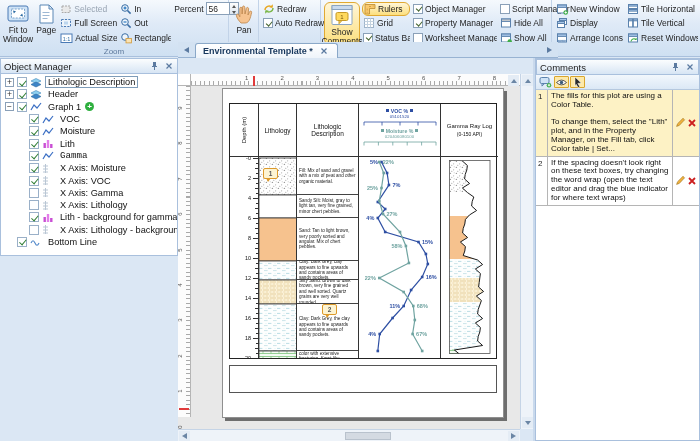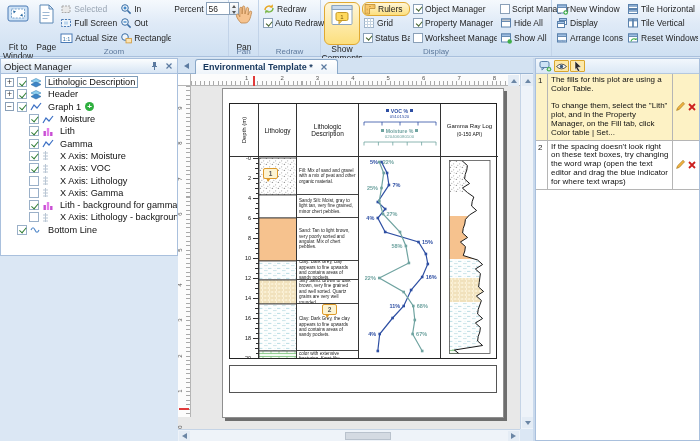--- a/index.html
+++ b/index.html
@@ -7,21 +7,21 @@
 #app{position:relative;width:700px;height:441px;font-family:"Liberation Sans",sans-serif;background:#dbe7f4;overflow:hidden}
 
 
 #ribbon{position:absolute;left:0;top:0;width:700px;height:57px;background:linear-gradient(#f5f9fd,#dfeaf7 42%,#cfe0f2);border-bottom:1px solid #a9c0dd;display:flex}
 .rgroup{position:relative;height:56px;border-right:1px solid #c2d3e8;padding:2px 2px 11px 3px;display:flex;gap:2px}
 .glabel{position:absolute;bottom:0;left:0;right:0;text-align:center;font-size:8px;color:#5f7a9d}
 .rcol{display:flex;flex-direction:column;gap:1px}
 .rsm{display:flex;align-items:center;gap:2px;height:13.5px;padding:0 1px;font-size:8.5px;color:#1e1e1e;white-space:nowrap;overflow:hidden}
 .rsm.dis{color:#98a4b2}
 .rlg{display:flex;flex-direction:column;align-items:center;font-size:8.5px;color:#1e1e1e;text-align:center;padding-top:1px;line-height:1.05}
-.rlg .cap{margin-top:18px}
+.rlg .cap{margin-top:1px}
 .active-tg{background:linear-gradient(#fff6d8,#fcdf7e);border:1px solid #e0a932;border-radius:6px}
 .cb{flex:0 0 auto;width:10px;height:10px;border:1px solid #8aa0b8;background:#fff;position:relative}
 .cb.on::after{content:"";position:absolute;left:2.6px;top:.6px;width:3px;height:5.4px;border-right:1.5px solid #44642f;border-bottom:1.5px solid #44642f;transform:rotate(40deg)}
 .ricon{flex:0 0 auto;display:inline-flex;align-items:center;justify-content:center}
 .spinbox{display:inline-flex;align-items:stretch;height:13px}
 .spinval{width:24px;border:1px solid #8aa0b8;background:#fff;font-size:8.5px;padding:1px 2px;text-align:left}
 .spin{width:9px;display:flex;flex-direction:column;border:1px solid #8aa0b8;border-left:none;background:linear-gradient(#fdfdfd,#dde6ef)}
 .spin i{flex:1;position:relative}
 .spin i::after{content:"";position:absolute;left:2px;top:2px;border-left:2.5px solid transparent;border-right:2.5px solid transparent}
 .spin .up::after{border-bottom:3px solid #555}
@@ -38,21 +38,21 @@
 .tcb{flex:0 0 auto;width:10px;height:10px;border:1px solid #9ab0c8;background:#fff;margin-right:3px;position:relative}
 .tcb.on::after{content:"";position:absolute;left:2.6px;top:.4px;width:3px;height:5.6px;border-right:1.5px solid #2e7d32;border-bottom:1.5px solid #2e7d32;transform:rotate(40deg)}
 .ticon{flex:0 0 auto;width:13px;height:11px;margin-right:2px}
 .tlabel{padding:0 2px;border:1px solid transparent}
 .tlabel.sel{border:1px solid #7f9db9}
 .badge{flex:0 0 auto;width:9px;height:9px;border-radius:50%;background:#2eaf3e;color:#fff;font-size:8px;line-height:9px;text-align:center;font-weight:bold;margin-left:1px}
 #pm{position:absolute;left:0;top:257px;width:178px;bottom:0}
 #pm-body{position:absolute;left:0;top:16px;right:0;bottom:0;background:#fff;border:1px solid #a9c0dd;border-top:none}
 
 
-#tabbar{position:absolute;left:178px;top:58px;width:380px;height:16px;background:#d3e2f2;border-bottom:1px solid #98b3d2}
+#tabbar{position:absolute;left:178px;top:42px;width:380px;height:16px;background:#d3e2f2;border-bottom:1px solid #98b3d2}
 .tabarrow{position:absolute;top:3px;width:10px;height:10px;display:flex;align-items:center;justify-content:center}
 .tri-l{width:0;height:0;border-top:3.5px solid transparent;border-bottom:3.5px solid transparent;border-right:5px solid #5b7aa0}
 .tri-r{width:0;height:0;border-top:3.5px solid transparent;border-bottom:3.5px solid transparent;border-left:5px solid #5b7aa0}
 #doc-tab{position:absolute;left:17px;top:1px;height:15px;background:linear-gradient(#ffffff,#eef4fa);border:1px solid #8aa8c8;border-bottom:none;border-radius:3px 3px 0 0;display:flex;align-items:center;gap:6px;padding:0 7px;font-size:9px;font-weight:bold;color:#16365c}
 #canvas{position:absolute;left:178px;top:74px;width:342px;height:355px;background:#e8e8e8;overflow:hidden}
 #corner{position:absolute;left:0;top:0;width:13px;height:12px;background:#fff;border-right:1px solid #b5b5b5;border-bottom:1px solid #b5b5b5}
 #hruler{position:absolute;left:13px;top:0;right:0;height:12px;background:#fcfcfc;border-bottom:1px solid #b5b5b5}
 #hruler .tk{position:absolute;bottom:0;left:0;right:0;height:4px;background:repeating-linear-gradient(to right,#a9a9a9 0 1px,transparent 1px 4.42px)}
 #hruler .num{position:absolute;top:1px;font-size:6px;color:#555}
 #hred{position:absolute;left:62px;top:2px;width:2px;height:10px;background:#e03a3a}
@@ -437,32 +437,39 @@
               <polyline points="1,9 4,4 7,7 11,2" fill="none" stroke="#3b6fc4" stroke-width="1.2"></polyline>
             </svg></span>
           <span class="tlabel">Graph 1</span>
           <span class="badge">+</span>
         </div>
         <div class="trow" style="padding-left: 26px;">
           <span class="tcb on"></span>
           <span class="ticon"><svg width="12" height="11">
               <polyline points="1,9 4,4 7,7 11,2" fill="none" stroke="#3b6fc4" stroke-width="1.2"></polyline>
             </svg></span>
+          <span class="tlabel">VOC</span>
+        </div>
+        <div class="trow" style="padding-left: 26px;">
+          <span class="tcb on"></span>
+          <span class="ticon"><svg width="12" height="11">
+              <polyline points="1,9 4,4 7,7 11,2" fill="none" stroke="#3b6fc4" stroke-width="1.2"></polyline>
+            </svg></span>
           <span class="tlabel">Moisture</span>
         </div>
         <div class="trow" style="padding-left: 26px;">
           <span class="tcb on"></span>
           <span class="ticon"><svg width="12" height="11">
               <rect x="1.5" y="5" width="2.4" height="5" fill="#c94fd4"></rect>
               <rect x="4.8" y="2" width="2.4" height="8" fill="#e37de9"></rect>
               <rect x="8.1" y="6" width="2.4" height="4" fill="#c94fd4"></rect>
             </svg></span>
           <span class="tlabel">Lith</span>
         </div>
-        <div class="trow" style="padding-left: 26px;">
+        <div class="trow" style="padding-left: 26px; font-family: Liberation Mono, monospace;">
           <span class="tcb on"></span>
           <span class="ticon"><svg width="12" height="11">
               <polyline points="1,9 4,4 7,7 11,2" fill="none" stroke="#3b6fc4" stroke-width="1.2"></polyline>
             </svg></span>
           <span class="tlabel">Gamma</span>
         </div>
         <div class="trow" style="padding-left: 26px;">
           <span class="tcb on"></span>
           <span class="ticon"><svg width="12" height="11">
               <line x1="3.5" y1="1" x2="3.5" y2="10" stroke="#b9c6d4" stroke-width="1"></line>
@@ -483,31 +490,31 @@
           <span class="tlabel">X Axis: VOC</span>
         </div>
         <div class="trow" style="padding-left: 26px;">
           <span class="tcb"></span>
           <span class="ticon"><svg width="12" height="11">
               <line x1="3.5" y1="1" x2="3.5" y2="10" stroke="#b9c6d4" stroke-width="1"></line>
               <line x1="1" y1="3" x2="6" y2="3" stroke="#b9c6d4"></line>
               <line x1="1" y1="6" x2="6" y2="6" stroke="#b9c6d4"></line>
               <line x1="1" y1="9" x2="6" y2="9" stroke="#b9c6d4"></line>
             </svg></span>
-          <span class="tlabel">X Axis: Lithology</span>
+          <span class="tlabel">X Axis: Gamma</span>
         </div>
         <div class="trow" style="padding-left: 26px;">
           <span class="tcb"></span>
           <span class="ticon"><svg width="12" height="11">
               <line x1="3.5" y1="1" x2="3.5" y2="10" stroke="#b9c6d4" stroke-width="1"></line>
               <line x1="1" y1="3" x2="6" y2="3" stroke="#b9c6d4"></line>
               <line x1="1" y1="6" x2="6" y2="6" stroke="#b9c6d4"></line>
               <line x1="1" y1="9" x2="6" y2="9" stroke="#b9c6d4"></line>
             </svg></span>
-          <span class="tlabel">X Axis: Gamma</span>
+          <span class="tlabel">X Axis: Lithology</span>
         </div>
         <div class="trow" style="padding-left: 26px;">
           <span class="tcb on"></span>
           <span class="ticon"><svg width="12" height="11">
               <rect x="1.5" y="5" width="2.4" height="5" fill="#c94fd4"></rect>
               <rect x="4.8" y="2" width="2.4" height="8" fill="#e37de9"></rect>
               <rect x="8.1" y="6" width="2.4" height="4" fill="#c94fd4"></rect>
             </svg></span>
           <span class="tlabel">Lith - background for gamma</span>
         </div>
@@ -856,20 +863,35 @@
         <span class="tri-l" style="border-right-color:#6b86a5"></span>
       </div>
     <div class="sbbtn" style="right:1px;top:1px;width:11px;height:10px">
         <span class="tri-r" style="border-left-color:#6b86a5"></span>
       </div>
     <div id="hthumb"></div>
   </div>
   <div id="split2"></div>
 
   <div id="comments">
+    <div class="panel-hdr">
+      <span>Comments</span>
+        <span class="sp"></span>
+      <span class="phbtn">
+          <svg width="9" height="10">
+            <rect x="3" y="1" width="3" height="4" fill="#5b7aa0"></rect>
+            <path d="M2 5.5h5M4.5 5.5V9" stroke="#5b7aa0" stroke-width="1"></path>
+          </svg>
+        </span>
+      <span class="phbtn">
+          <svg width="8" height="8">
+            <path d="M1.5 1.5l5 5M6.5 1.5l-5 5" stroke="#5b7aa0" stroke-width="1.2"></path>
+          </svg>
+        </span>
+    </div>
     <div id="ctoolbar">
       <span class="tbbtn">
           <svg width="13" height="12">
             <rect x="1" y="1.5" width="9" height="6" rx="1.5" fill="#cfe3f6" stroke="#5b82ad"></rect>
             <path d="M3 7.5v2.6l2.6-2.6z" fill="#cfe3f6" stroke="#5b82ad"></path>
             <circle cx="10" cy="9.2" r="2.3" fill="#3fae49"></circle>
             <path d="M10 8v2.4M8.8 9.2h2.4" stroke="#fff" stroke-width=".9"></path>
           </svg>
         </span>
       <span class="tbbtn hl">

